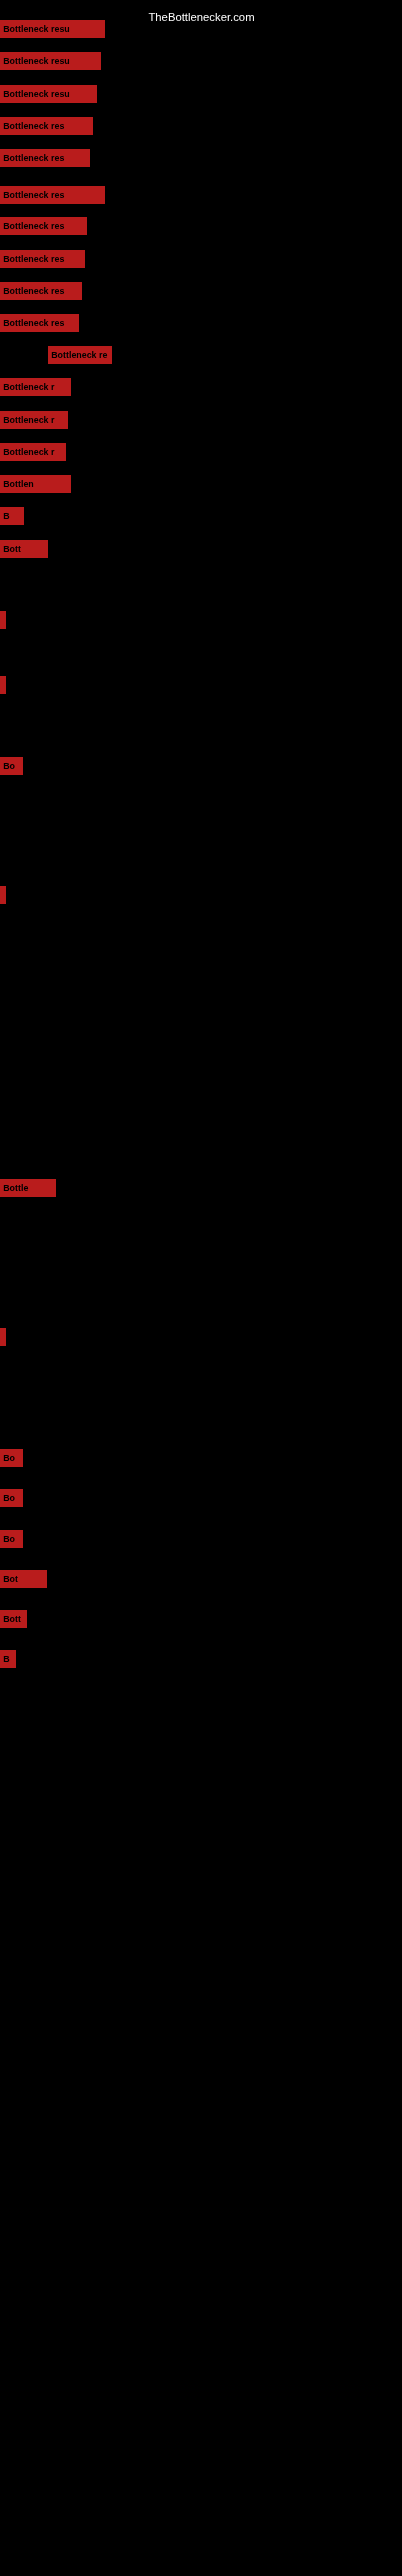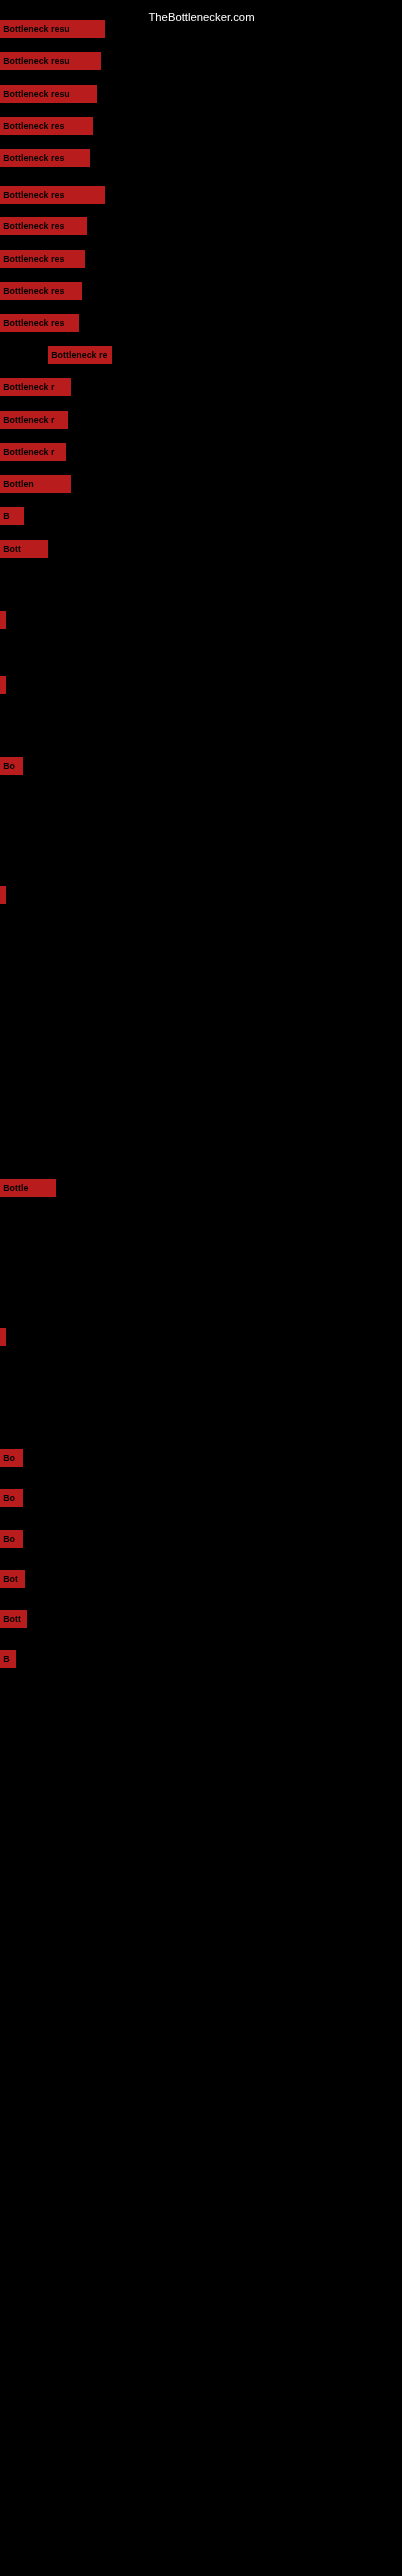--- a/index.html
+++ b/index.html
@@ -61,16 +61,16 @@
 <div class="bar-item" style="top: 540px; left: 0px; width: 48px;">Bott</div>
 <div class="bar-item" style="top: 611px; left: 0px; width: 4px;"></div>
 <div class="bar-item" style="top: 676px; left: 0px; width: 4px;"></div>
 <div class="bar-item" style="top: 757px; left: 0px; width: 22.5px;">Bo</div>
 <div class="bar-item" style="top: 886px; left: 0px; width: 4px;"></div>
 <div class="bar-item" style="top: 1179px; left: 0px; width: 56px;">Bottle</div>
 <div class="bar-item" style="top: 1328px; left: 0px; width: 4px;"></div>
 <div class="bar-item" style="top: 1449px; left: 0px; width: 22.5px;">Bo</div>
 <div class="bar-item" style="top: 1489px; left: 0px; width: 22.5px;">Bo</div>
 <div class="bar-item" style="top: 1530px; left: 0px; width: 22.5px;">Bo</div>
-<div class="bar-item" style="top: 1570px; left: 0px; width: 25px;">Bot</div>
+<div class="bar-item" style="top: 1570px; left: 0px; width: 47px;">Bot</div>
 <div class="bar-item" style="top: 1610px; left: 0px; width: 27px;">Bott</div>
 <div class="bar-item" style="top: 1650px; left: 0px; width: 16px;">B</div>
 
 
 </body></html>

